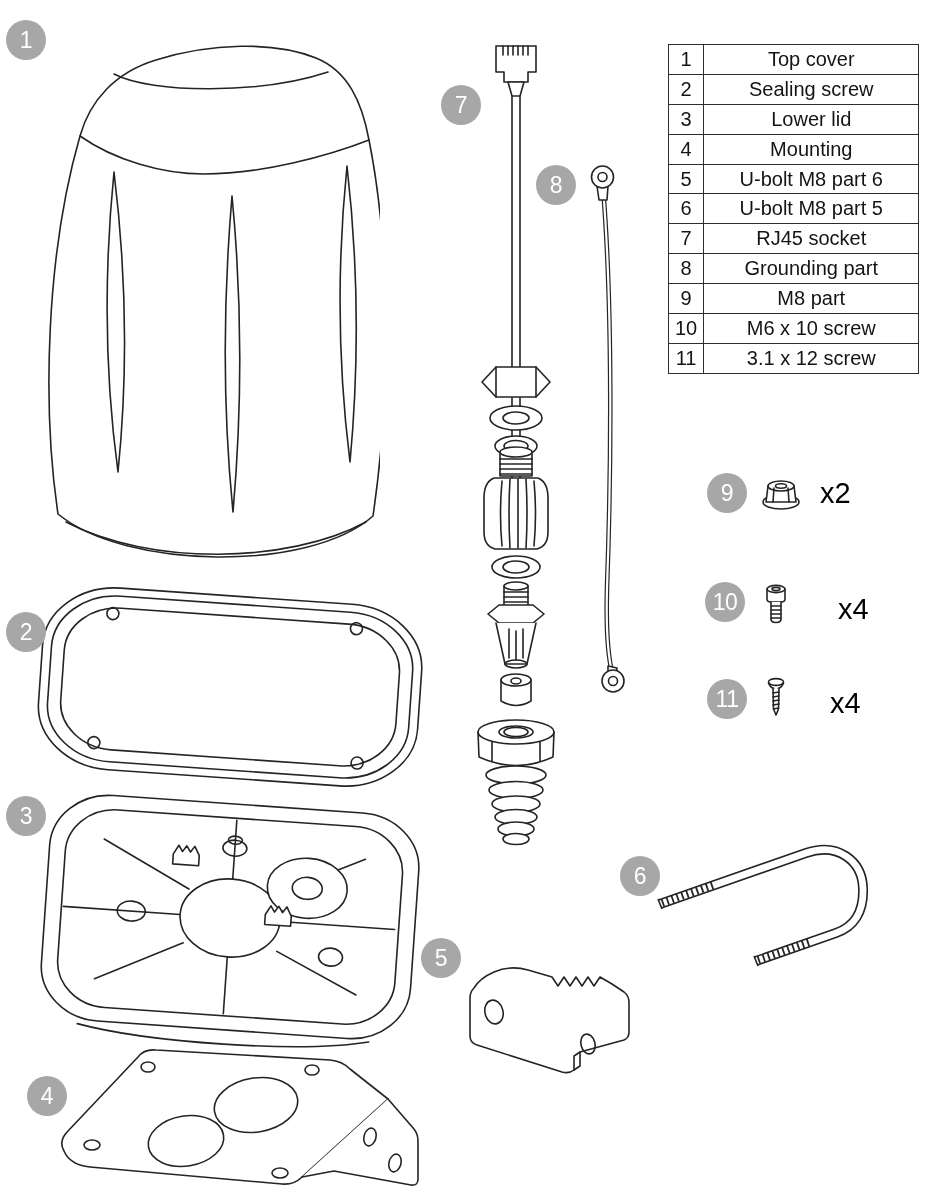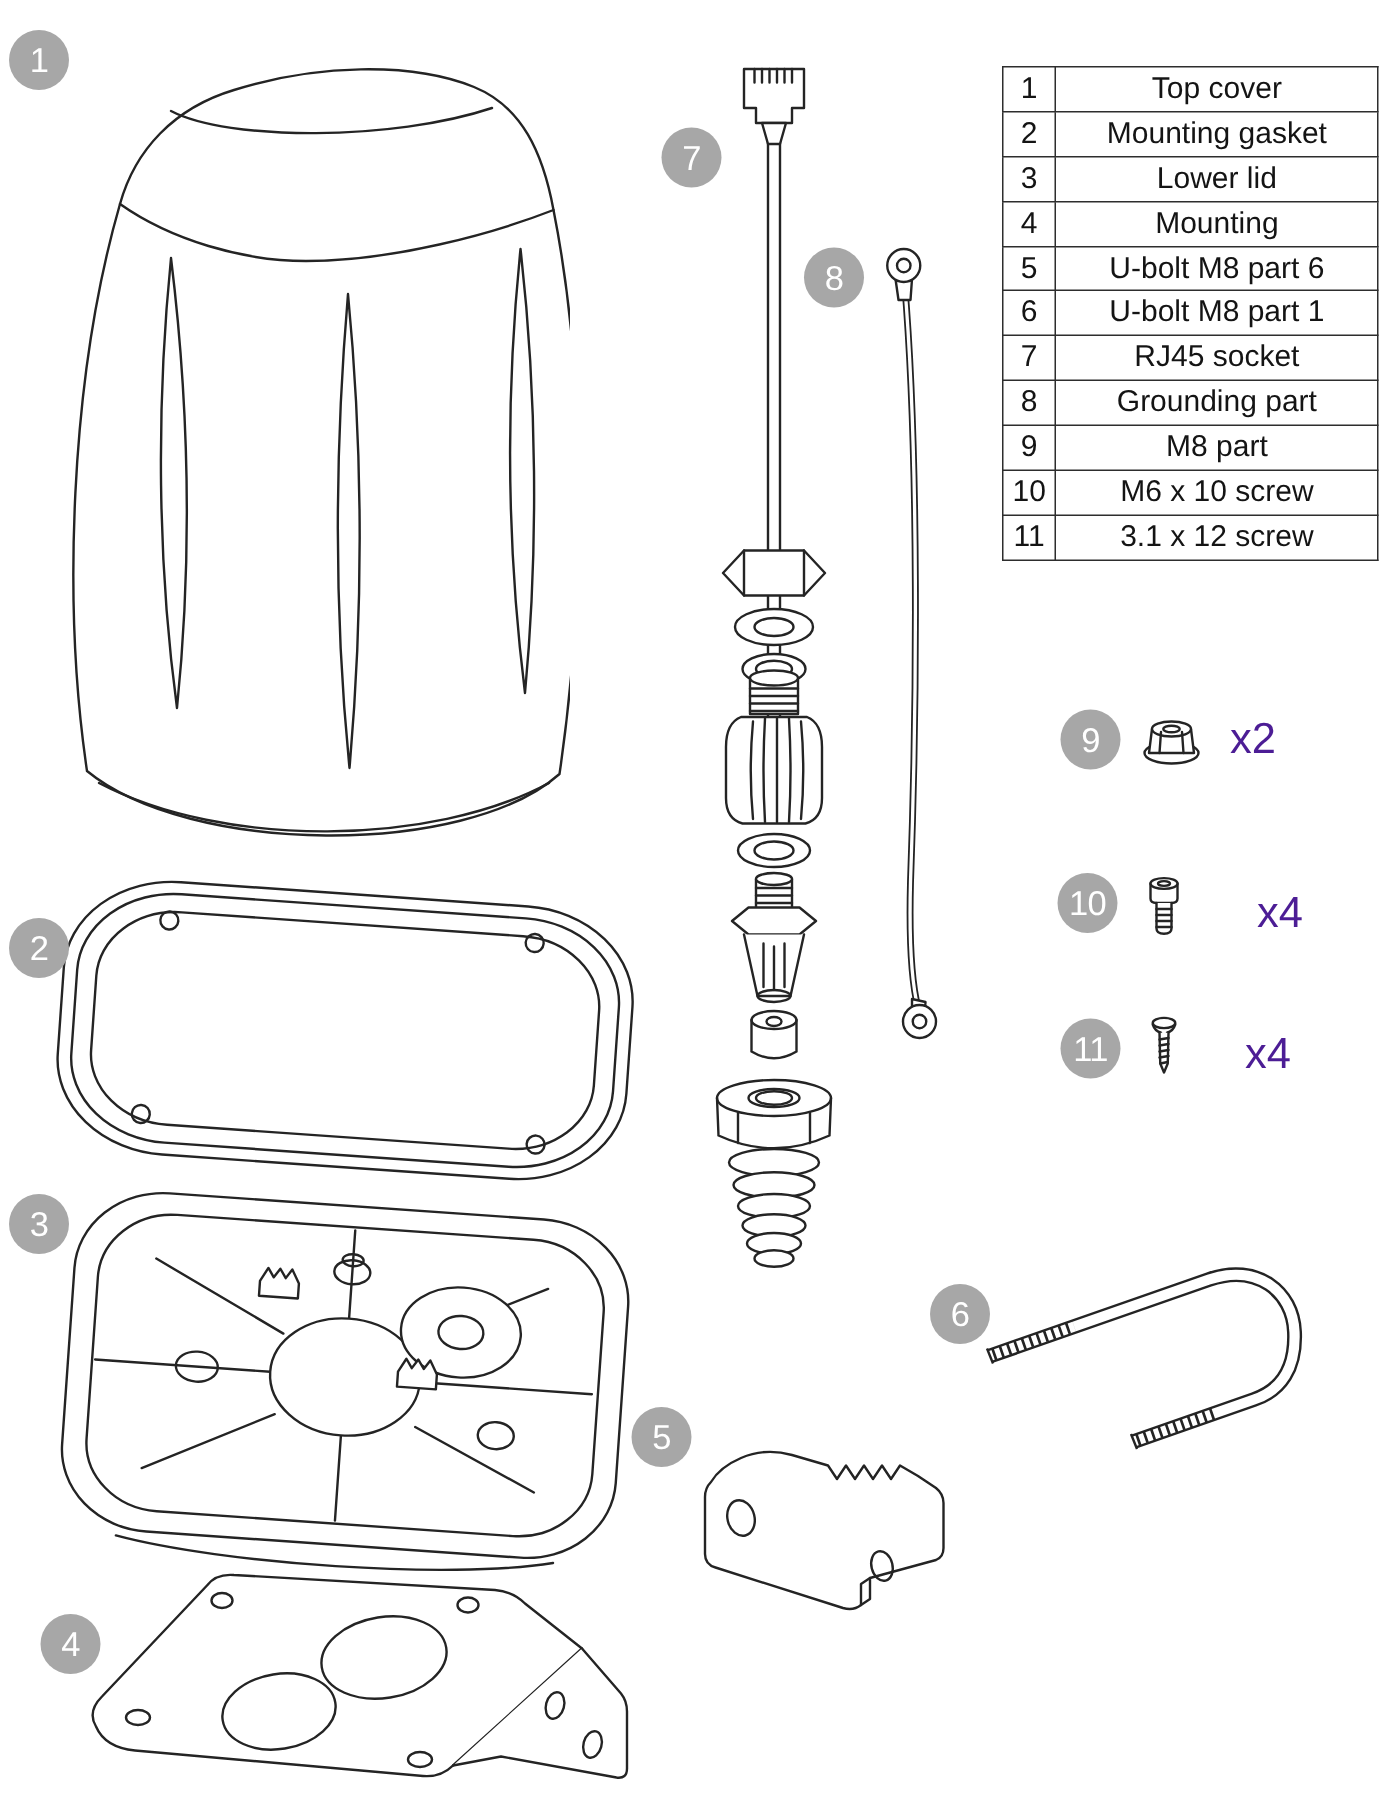--- a/index.html
+++ b/index.html
@@ -15,21 +15,21 @@
   }
 
   .parts-table { left:668px; top:44px; border-collapse:collapse; background:#fff; }
   .parts-table td {
     border:1.7px solid #2d2d2d; font-size:20px; color:#141414;
     text-align:center; height:29.9px; padding:0 6px; white-space:nowrap;
   }
   .parts-table td.num { min-width:33px; }
   .parts-table td.nm  { min-width:215px;margin-top:27px; }
 
-  .qty { font-size:29px; color:#4c1d95; font-weight:500; }
+  .qty { font-size:29px; color:#000000; font-weight:500; }
 
   .ln { stroke:#242424; stroke-width:1.6; fill:none; stroke-linejoin:round; stroke-linecap:round; }
   .wf { fill:#ffffff; }
 </style>
 </head>
 <body>
 
 <div class="canvas">
 
   <svg style="left:22px;top:14px" width="358" height="575" viewBox="0 0 358 575">
@@ -208,37 +208,37 @@
   <div class="qty" style="left:830px;top:687px">x4</div>
 
   <table class="parts-table">
     <tbody>
       <tr>
         <td class="num">1</td>
         <td class="nm">Top cover</td>
       </tr>
       <tr>
         <td class="num">2</td>
-        <td class="nm">Mounting gasket</td>
+        <td class="nm">Sealing screw</td>
       </tr>
       <tr>
         <td class="num">3</td>
         <td class="nm">Lower lid</td>
       </tr>
       <tr>
         <td class="num">4</td>
         <td class="nm">Mounting</td>
       </tr>
       <tr>
         <td class="num">5</td>
         <td class="nm">U-bolt M8 part 6</td>
       </tr>
       <tr>
         <td class="num">6</td>
-        <td class="nm">U-bolt M8 part 1</td>
+        <td class="nm">U-bolt M8 part 5</td>
       </tr>
       <tr>
         <td class="num">7</td>
         <td class="nm">RJ45 socket</td>
       </tr>
       <tr>
         <td class="num">8</td>
         <td class="nm">Grounding part</td>
       </tr>
       <tr>

